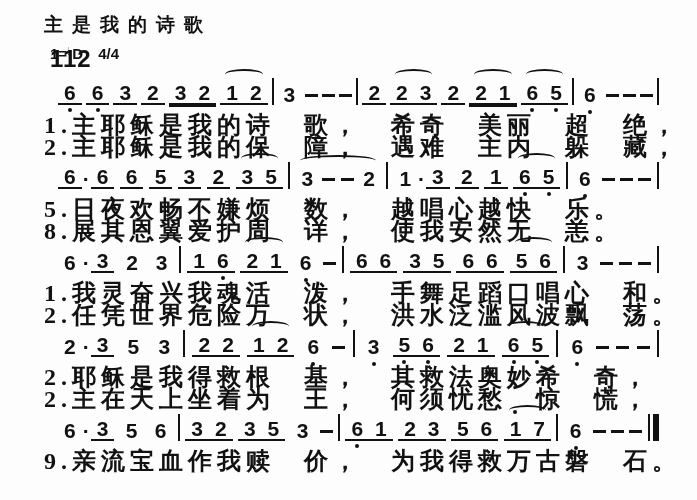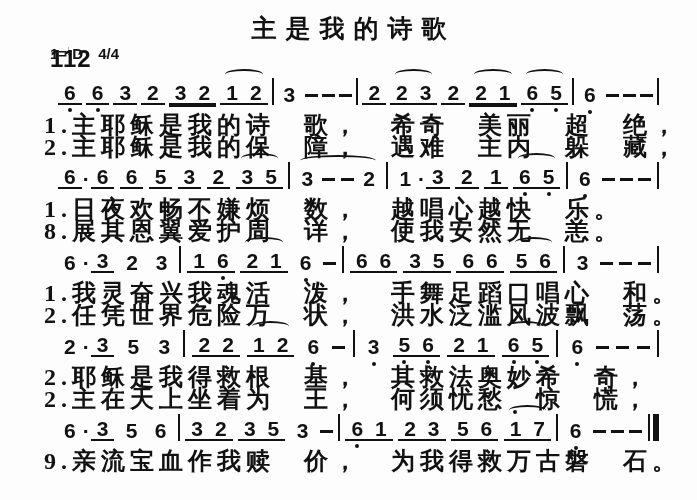--- a/index.html
+++ b/index.html
@@ -5,21 +5,21 @@
   html,body{margin:0;padding:0;}
   body{
     width:697px;height:500px;overflow:hidden;
     background:#fdfdfd;color:#121212;
     font-family:"Liberation Sans","DejaVu Sans",sans-serif;
   }
   .page{padding:8px 34px 0 44px;position:relative;}
   
   .header{position:relative;height:66px;}
   .hymn-number{position:absolute;left:6px;top:4px;font-size:24px;font-weight:bold;letter-spacing:1px;margin-top:33px;}
-  .title{text-align:center;font-size:25px;font-weight:bold;letter-spacing:9px;
+  .title{text-align:left;font-size:19px;font-weight:bold;letter-spacing:9px;
          font-family:"Liberation Serif","DejaVu Serif",serif;padding-top:4px;}
   .keysig{position:absolute;left:6px;top:37px;font-size:15px;font-weight:bold;}
   .keysig .flat{font-size:11px;vertical-align:4px;font-weight:bold;}
   .keysig .time{margin-left:15px;}
   
   .system{height:84px;}
   .notes-row{display:flex;justify-content:space-between;align-items:flex-end;
              height:40px;margin:0 4px 0 14px;padding-bottom:9px;box-sizing:border-box;}
   .note{position:relative;display:inline-block;font-size:21px;line-height:21px;
         font-weight:bold;padding:0 6px;}
@@ -161,21 +161,21 @@
           </span>
           <div class="bar"></div>
           <span class="group">
             <span class="note">6<i class="dot-b"></i></span>
           </span>
           <div class="dash"></div>
           <div class="dash"></div>
           <div class="dash"></div>
           <div class="bar"></div>
         </div>
-        <div class="lyric">1.日夜欢畅不嫌烦　数，　越唱心越快　乐。</div>
+        <div class="lyric">5.日夜欢畅不嫌烦　数，　越唱心越快　乐。</div>
         <div class="lyric">8.展其恩翼爱护周　详，　使我安然无　恙。</div>
       </div>
       <div class="system">
         <div class="notes-row">
           <span class="group">
             <span class="note">6</span>
             <span class="aug">·</span>
             <span class="note u1">3</span>
           </span>
           <span class="group">

